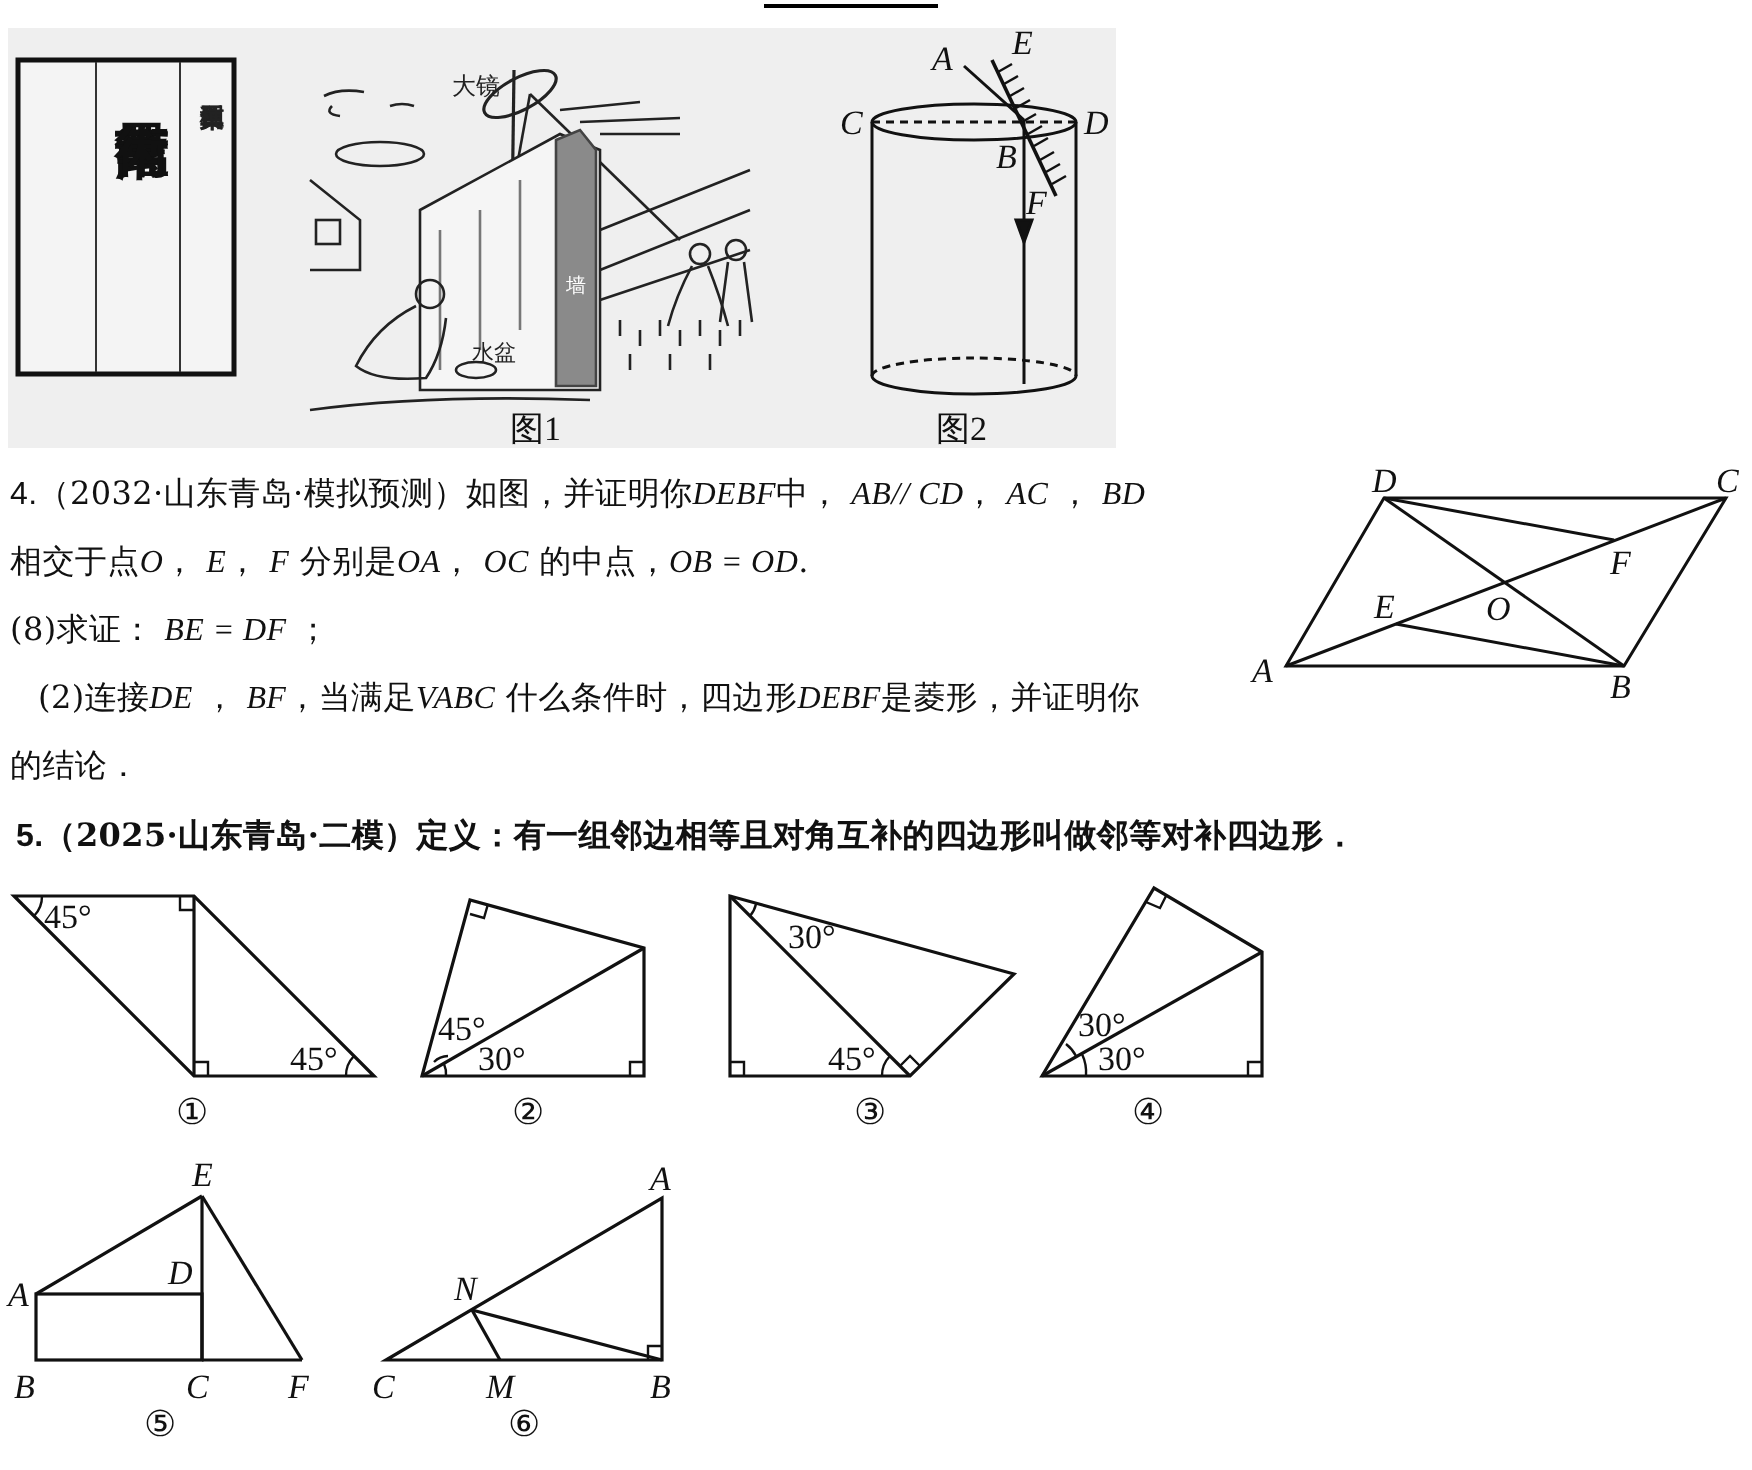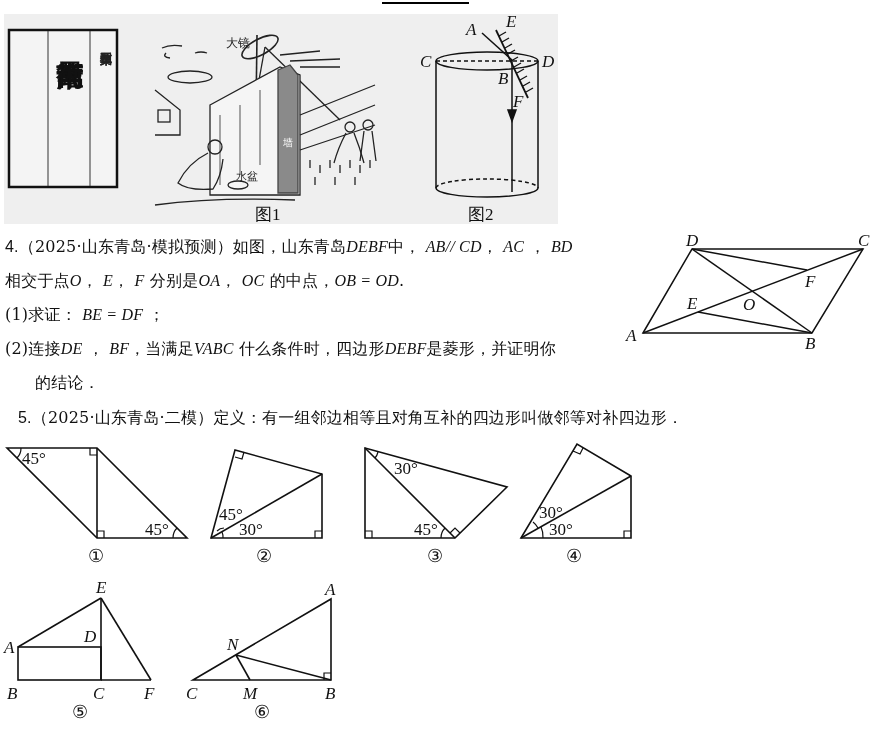--- a/index.html
+++ b/index.html
@@ -107,53 +107,53 @@
     <text x="106" y="27">E</text>
     <text x="20" y="67">C</text>
     <text x="142" y="67">D</text>
     <text x="98" y="84">B</text>
     <text x="113" y="107">F</text>
   </g>
 </svg>
 <div class="abs cap" style="left:468px;top:203px;">图2</div>
 
 <div class="abs txt" style="left:5px;top:237px;">
-  <span class="latin">4.</span><span>（2025·山东青岛·模拟预测）</span><span>如图，山东青岛</span><i>DEBF</i><span>中，</span>&nbsp;<i>AB// CD</i><span>，</span>&nbsp;<i>AC</i>&nbsp;<span>，</span>&nbsp;<i>BD</i>
+  <span class="latin">4.</span><span>（2032·山东青岛·模拟预测）</span><span>如图，并证明你</span><i>DEBF</i><span>中，</span>&nbsp;<i>AB// CD</i><span>，</span>&nbsp;<i>AC</i>&nbsp;<span>，</span>&nbsp;<i>BD</i>
 </div>
 <div class="abs txt" style="left:5px;top:271px;text-align:right;">
   <span>相交于点</span><i>O</i><span>，</span>&nbsp;<i>E</i><span>，</span>&nbsp;<i>F</i>&nbsp;<span>分别是</span><i>OA</i><span>，</span>&nbsp;<i>OC</i>&nbsp;<span>的中点，</span><i>OB = OD</i><span>.</span>
 </div>
 <div class="abs txt" style="left:5px;top:305px;">
-  <span>(1)求证：</span>&nbsp;<i>BE = DF</i>&nbsp;<span>；</span>
-</div>
-<div class="abs txt" style="left:5px;top:339px;text-align:center;">
+  <span>(8)求证：</span>&nbsp;<i>BE = DF</i>&nbsp;<span>；</span>
+</div>
+<div class="abs txt" style="left:19px;top:339px;text-align:center;">
   <span>(2)连接</span><i>DE</i>&nbsp;<span>，</span>&nbsp;<i>BF</i><span>，当满足</span><i>VABC</i>&nbsp;<span>什么条件时，四边形</span><i>DEBF</i><span>是菱形，并证明你</span>
 </div>
-<div class="abs txt" style="left:5px;top:373px;margin-left:30px;">的结论．</div>
+<div class="abs txt" style="left:5px;top:373px;">的结论．</div>
 
 <svg class="abs" style="left:620px;top:225px" width="256" height="130">
   <g stroke="#111" stroke-width="1.5" fill="none">
     <polygon points="23,108 72,24 243,24 192,108"></polygon>
     <line x1="23" y1="108" x2="243" y2="24"></line>
     <line x1="72" y1="24" x2="192" y2="108"></line>
     <line x1="72" y1="24" x2="187" y2="45"></line>
     <line x1="78" y1="87" x2="192" y2="108"></line>
   </g>
   <g font-style="italic" font-size="17" fill="#111">
     <text x="66" y="21">D</text>
     <text x="238" y="21">C</text>
     <text x="185" y="62">F</text>
     <text x="67" y="84">E</text>
     <text x="123" y="85">O</text>
     <text x="6" y="116">A</text>
     <text x="185" y="124">B</text>
   </g>
 </svg>
 
-<div class="abs txt" style="left:18px;top:408px;">
+<div class="abs txt" style="left:8px;top:408px;font-weight:bold;">
   <span class="latin">5.</span><span>（2025·山东青岛·二模）</span><span>定义：有一组邻边相等且对角互补的四边形叫做邻等对补四边形．</span>
 </div>
 
 <svg class="abs" style="left:0;top:440px" width="200" height="135">
   <g stroke="#111" stroke-width="1.6" fill="none">
     <polygon points="7,8 97,8 187,98 97,98"></polygon>
     <line x1="97" y1="8" x2="97" y2="98"></line>
     <polyline points="90,8 90,15 97,15" stroke-width="1.2"></polyline>
     <polyline points="97,91 104,91 104,98" stroke-width="1.2"></polyline>
     <path d="M21 8 A14 14 0 0 1 17 18" stroke-width="1.2"></path>

